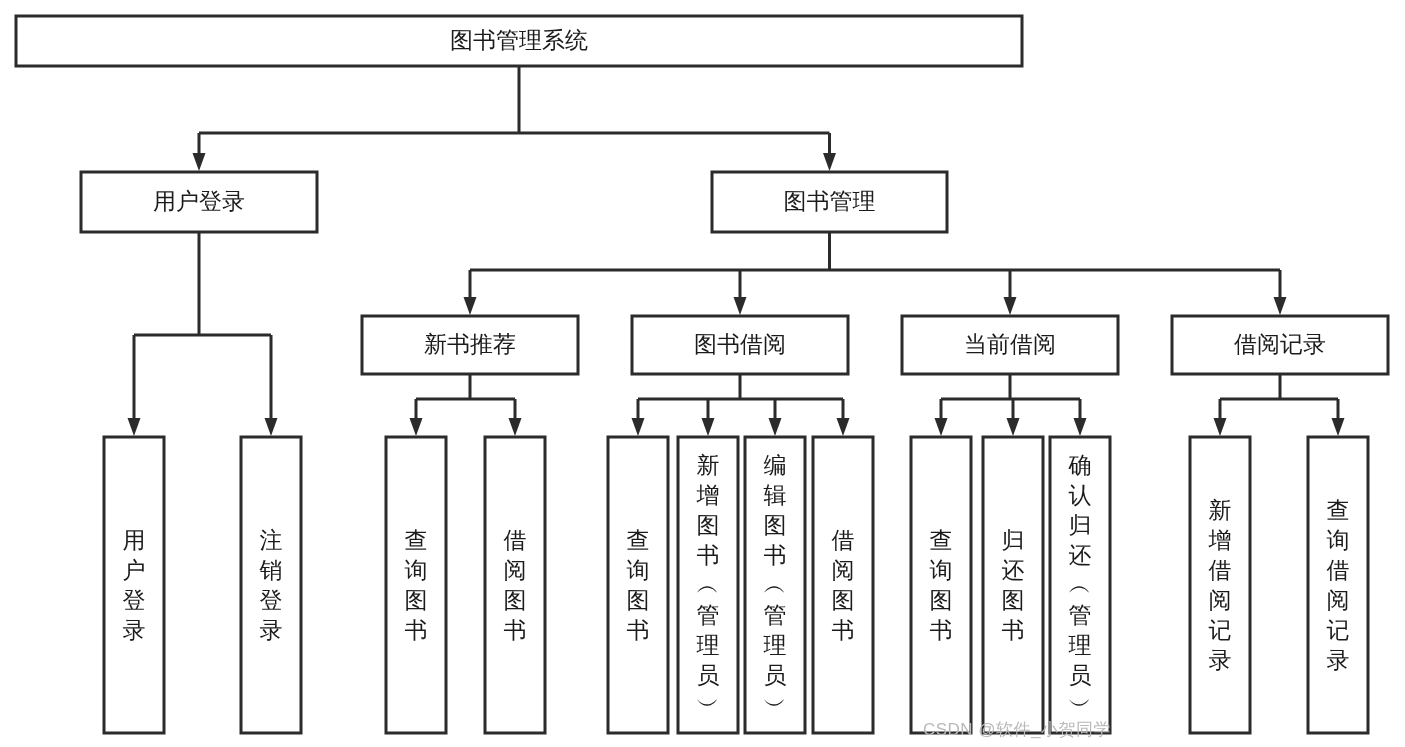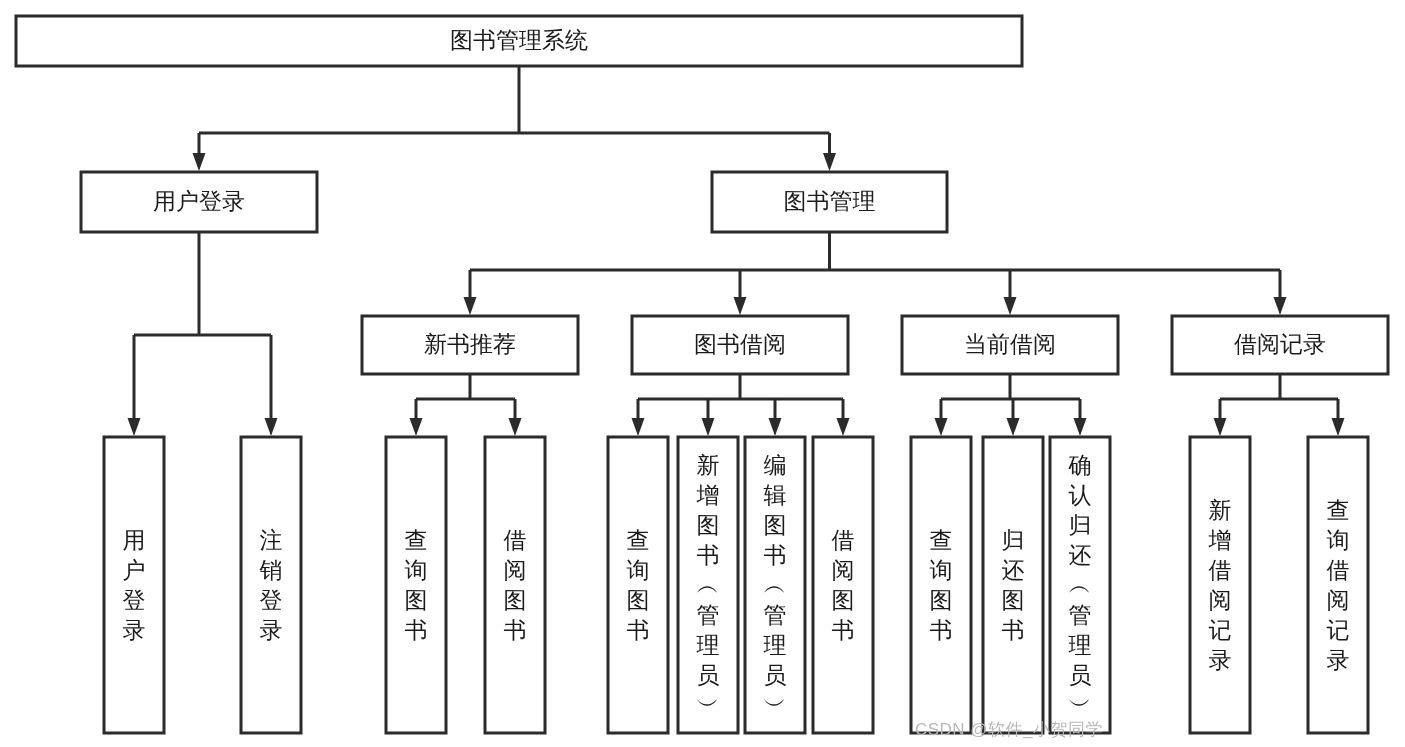--- a/index.html
+++ b/index.html
@@ -11,20 +11,21 @@
     width: 1405px;
     height: 747px;
     font-family: "Liberation Sans", "DejaVu Sans", sans-serif;
     overflow: hidden;
     position: relative;
   }
   #diagram-root {
     position: relative;
     width: 1115px;
     height: 747px;
+    padding-left: 8px;
   }
   svg#tree-svg {
     position: absolute;
     top: 0;
     left: 0;
     width: 1405px;
     height: 747px;
   }
   .node-rect {
     fill: #ffffff;

